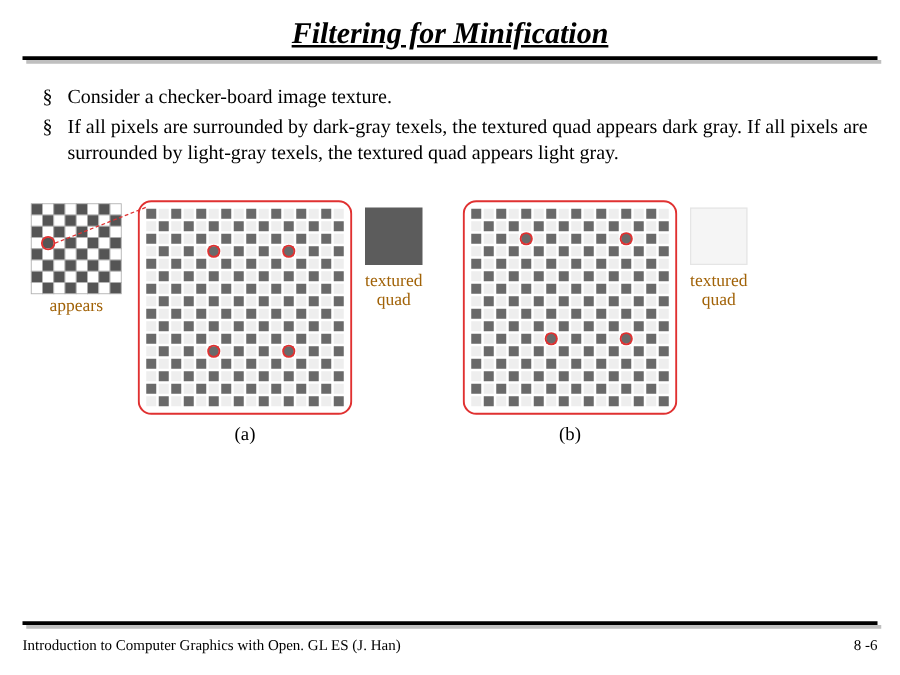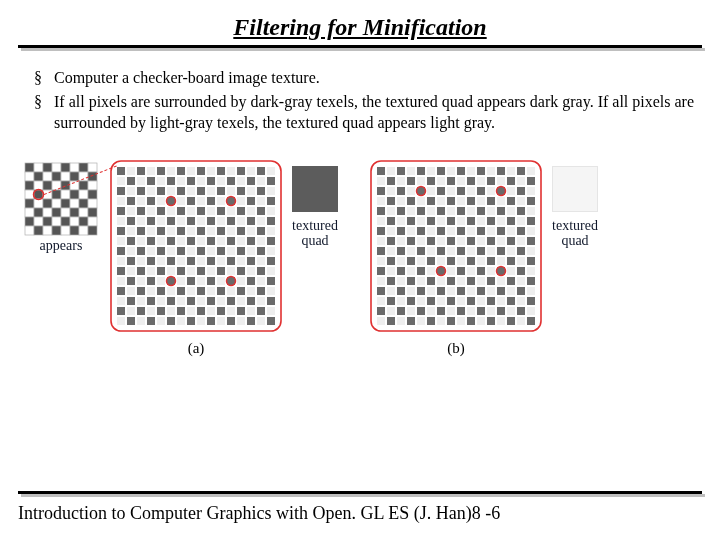--- a/index.html
+++ b/index.html
@@ -54,48 +54,48 @@
     display: flex;
     align-items: flex-start;
     gap: 10px;
     padding-left: 4px;
   }
   .panel { display: flex; flex-direction: column; align-items: center; }
   .quad-col { display: flex; flex-direction: column; align-items: center; gap: 6px; }
   .quad-swatch { width: 46px; height: 46px; }
   .quad-swatch.dark { background: #5c5c5c; }
   .quad-swatch.light { background: #f5f5f5; border: 1px solid #e5e5e5; }
-  .gray-label { font-family: "Times New Roman", serif; font-size: 14px; color: #0f172a; text-align: center; line-height: 1.1; }
+  .gray-label { font-family: "Times New Roman", serif; font-size: 14px; color: #a16207; text-align: center; line-height: 1.1; }
   .caption { font-family: "Times New Roman", serif; font-size: 15px; margin-top: 8px; }
   .leader {
     position: absolute;
     border-top: 1.5px dashed #e03131;
     transform-origin: left center;
   }
   .footer {
     position: absolute;
     left: 18px; right: 18px; bottom: 16px;
   }
   .footer-rule { position: relative; height: 6px; margin-bottom: 6px; }
   .footer-rule .bar { position: absolute; left:0; right:0; top:0; height:3px; background:#000; }
   .footer-rule .shadow { position: absolute; left:3px; right:-3px; top:3px; height:3px; background:#bfbfbf; }
-  .foot-line { display:flex; font-size: 18px; }
+  .foot-line { display:flex; justify-content: space-between; font-size: 12px; }
 </style>
 </head>
 <body>
 
 <div class="slide">
   <div class="title">Filtering for Minification</div>
   <div class="title-rule">
       <div class="bar"></div>
       <div class="shadow"></div>
     </div>
 
   <ul class="bullets">
-    <li>Computer a checker-board image texture.</li>
+    <li>Consider a checker-board image texture.</li>
     <li>If all pixels are surrounded by dark-gray texels, the textured quad appears dark gray. If all pixels are surrounded by light-gray texels, the textured quad appears light gray.</li>
   </ul>
 
   <div class="figure">
     <div class="panel">
       <svg id="svg-tex" width="78" height="78">
           <rect x="3" y="3" width="9" height="9" fill="#555555" stroke="#b0b0b0" stroke-width="0.7"></rect>
           <rect x="12" y="3" width="9" height="9" fill="#ffffff" stroke="#b0b0b0" stroke-width="0.7"></rect>
           <rect x="21" y="3" width="9" height="9" fill="#555555" stroke="#b0b0b0" stroke-width="0.7"></rect>
           <rect x="30" y="3" width="9" height="9" fill="#ffffff" stroke="#b0b0b0" stroke-width="0.7"></rect>

